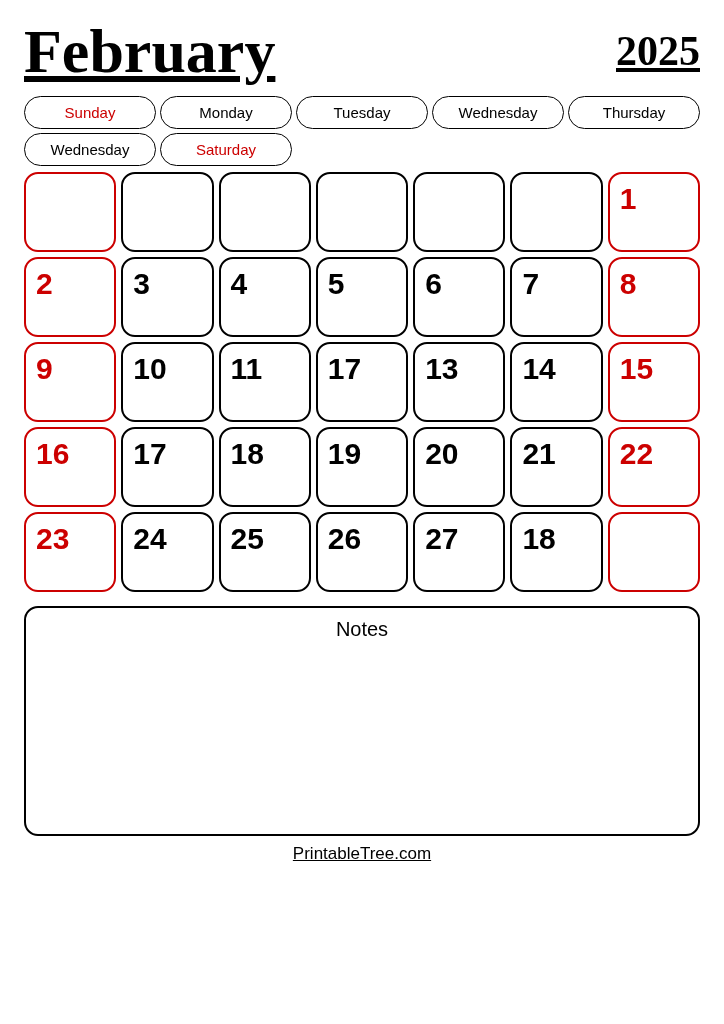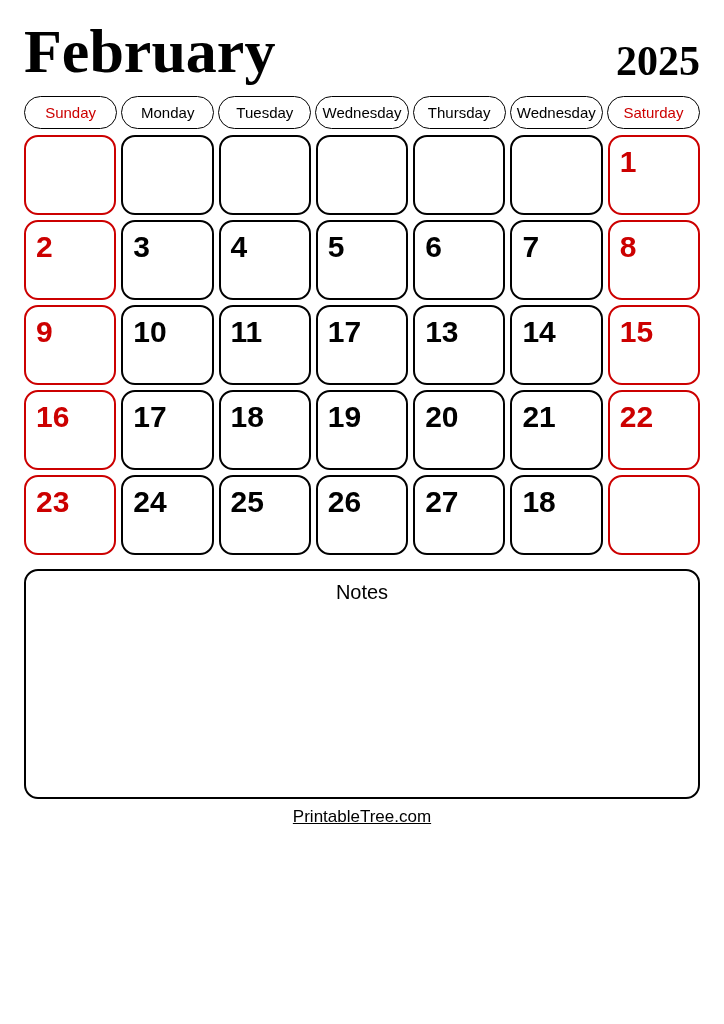--- a/index.html
+++ b/index.html
@@ -11,41 +11,42 @@
       display: flex;
       flex-direction: column;
       align-items: center;
       padding: 20px 24px 16px;
     }
 
     .header {
       width: 100%;
       display: flex;
       justify-content: space-between;
-      align-items: flex-end;
+      align-items: center;
       margin-bottom: 14px;
+      text-decoration: underline;
     }
 
     .month-title {
       font-size: 62px;
       font-weight: bold;
       color: #000;
       line-height: 1;
     }
 
     .year-title {
       font-size: 42px;
       font-weight: bold;
       color: #000;
       line-height: 1;
     }
 
     .day-headers {
       display: grid;
-      grid-template-columns: repeat(7, 1fr);
+      grid-template-columns: repeat(5, 1fr);
       gap: 4px;
       margin-bottom: 6px;
       width: 100%;
     }
 
     .day-header {
       border: 1.5px solid #000;
       border-radius: 20px;
       text-align: center;
       padding: 7px 2px;

